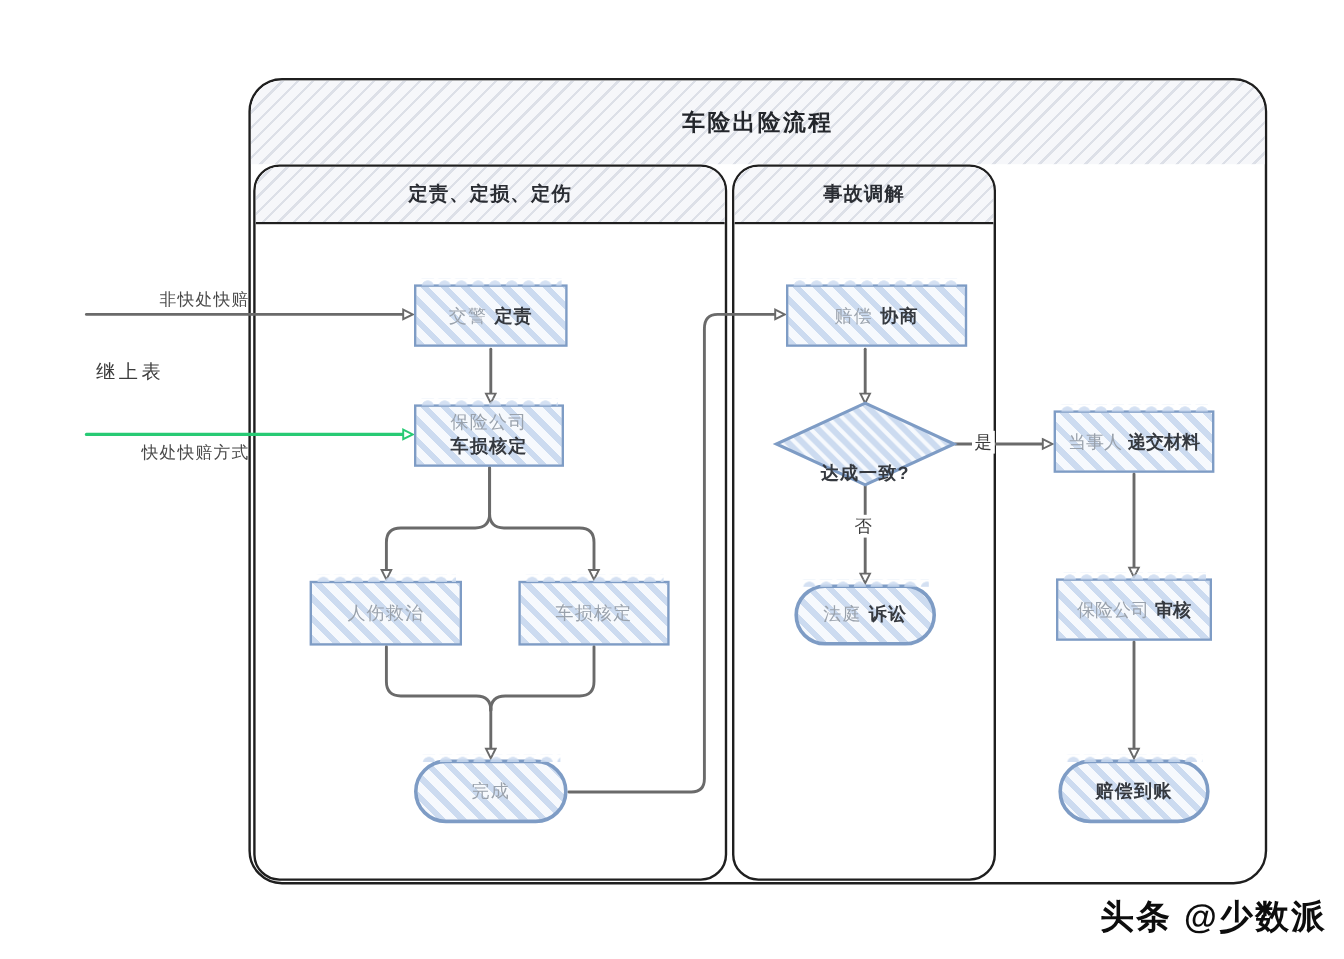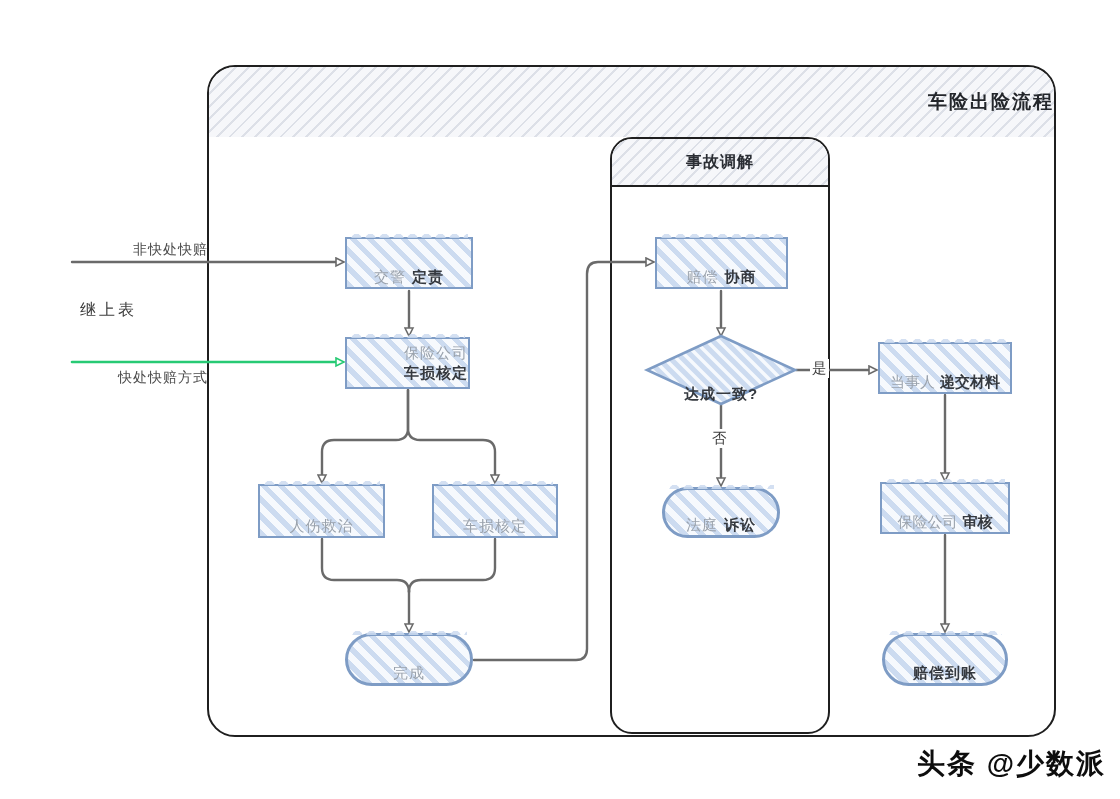--- a/index.html
+++ b/index.html
@@ -10,21 +10,21 @@
   html,body{background:#fff}
   body{font-family:"Liberation Sans","DejaVu Sans",sans-serif;}
   .canvas{position:relative;width:1120px;height:799px;background:#fff;overflow:hidden}
 
   
   .frame{position:absolute;left:207px;top:65px;width:849px;height:672px;
     border:2px solid var(--frame-black);border-radius:28px;background:#fff;z-index:1}
   .hatch-gray{background-color:#f6f7fa;
     background-image:repeating-linear-gradient(135deg,rgba(120,132,158,.20) 0 2px,rgba(0,0,0,0) 2px 9px);}
   .title-band{position:absolute;left:0;top:0;width:100%;height:70px;border-radius:26px 26px 0 0;
-    display:flex;align-items:center;justify-content:flex-end;}
+    display:flex;align-items:center;justify-content:center;}
   .title{font-size:19px;font-weight:700;color:#23262b;letter-spacing:2px}
 
   
   .lane{position:absolute;top:137px;height:597px;background:#fff;border:2px solid var(--frame-black);
     border-radius:22px;z-index:1}
   .lane-header{height:48px;border-bottom:2px solid var(--frame-black);border-radius:20px 20px 0 0;
     display:flex;align-items:center;justify-content:center;font-size:16px;font-weight:700;color:#2a2d33;letter-spacing:1px}
   .lane1{left:211px;width:395px}
   .lane2{left:610px;width:220px}
   .lane3{left:834px;width:221px}
@@ -33,21 +33,21 @@
   .overlay{position:absolute;left:0;top:0;width:1120px;height:799px;z-index:2;pointer-events:none}
   .edge{fill:none;stroke:var(--line-gray);stroke-width:2.4px;stroke-linecap:round}
   .edge-green{fill:none;stroke:var(--green);stroke-width:2.6px;stroke-linecap:round}
   .arrow-head{fill:#fff;stroke:var(--line-gray);stroke-width:1.6px}
   .arrow-head-green{fill:#fff;stroke:var(--green);stroke-width:1.6px}
   .diamond-shape{fill:url(#hatchP);stroke:var(--node-border);stroke-width:2.6px}
   .hatch-line{stroke:var(--hatch-blue);stroke-width:5px}
   .hatch-bg{fill:#f6f9fd}
 
   
-  .node{position:absolute;z-index:3;display:flex;align-items:flex-end;justify-content:center;gap:6px;
+  .node{position:absolute;z-index:3;display:flex;align-items:center;justify-content:center;gap:6px;
     font-size:15px;letter-spacing:1px;
     border:2px solid var(--node-border);
     background:repeating-linear-gradient(45deg,var(--hatch-blue) 0 5px,#f6f9fd 5px 12px);font-family:Liberation Serif, serif;}
   .node::before{content:"";position:absolute;left:3px;right:3px;top:-7px;height:6px;
     background-image:radial-gradient(circle at 6.5px 7px,var(--hatch-blue) 5px,rgba(0,0,0,0) 5.5px);
     background-size:14px 7px;background-repeat:repeat-x;opacity:.85}
   .stadium{border-radius:27px;border-width:3px}
   .two-line{flex-direction:column;gap:0;line-height:1.35}
   .lt{color:var(--text-light)}
   .bd{color:var(--text-dark);font-weight:700}
@@ -65,20 +65,25 @@
 <body>
 
 <div class="canvas">
 
   <div class="frame">
     <div class="title-band hatch-gray">
       <div class="title">车险出险流程</div>
     </div>
   </div>
 
+  <div class="lane lane1">
+    <div class="lane-header hatch-gray">
+      <span>定责、定损、定伤</span>
+    </div>
+  </div>
   <div class="lane lane2">
     <div class="lane-header hatch-gray">
       <span>事故调解</span>
     </div>
   </div>
 
   <svg class="overlay" width="1120" height="799" viewBox="0 0 1120 799">
     <defs>
       <pattern id="hatchP" width="12" height="12" patternUnits="userSpaceOnUse">
         <rect class="hatch-bg" width="12" height="12"></rect>
@@ -125,21 +130,21 @@
   </div>
 
   <div class="node" style="left:432px;top:484px;width:126px;height:54px">
     <span class="lt">车损核定</span>
   </div>
 
   <div class="node stadium" style="left:345px;top:633px;width:128px;height:53px">
     <span class="lt">完成</span>
   </div>
 
-  <div class="node" style="left:655px;top:237px;width:133px;height:52px">
+  <div class="node" style="left:655px;top:237px;width:151px;height:52px">
     <span class="lt">赔偿</span>
     <span class="bd">协商</span>
   </div>
 
   <div class="diamond-label" style="left:647px;top:336px;width:148px;height:68px">
     <span class="bd">达成一致?</span>
   </div>
 
   <div class="node" style="left:878px;top:342px;width:134px;height:52px;gap:5px;letter-spacing:0">
     <span class="lt">当事人</span>

